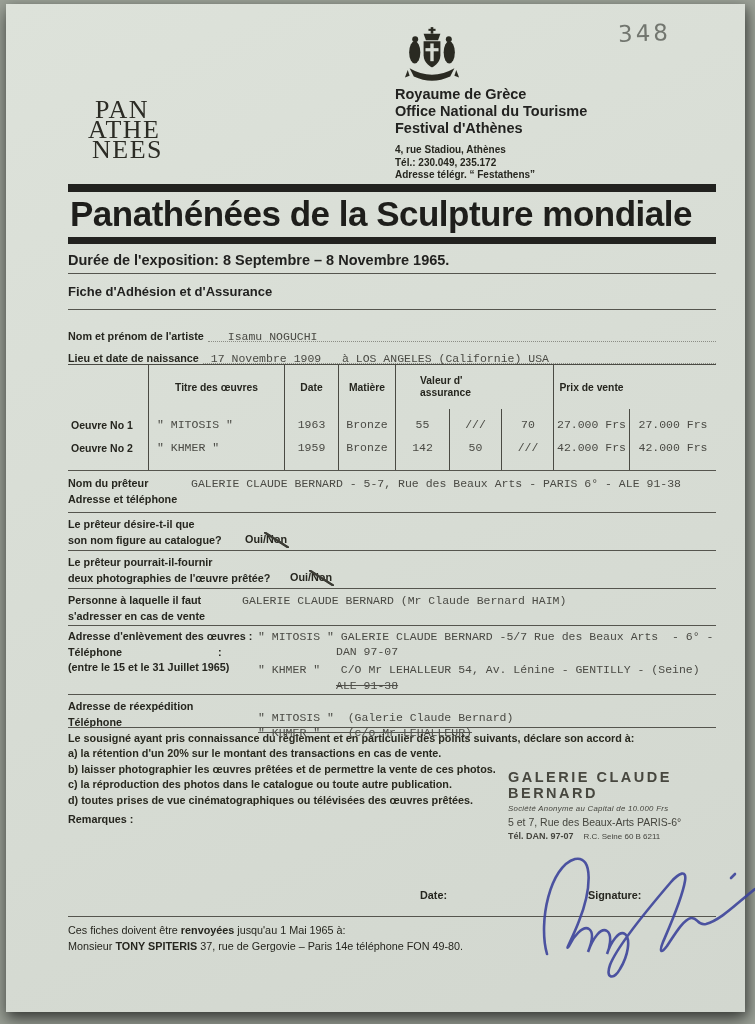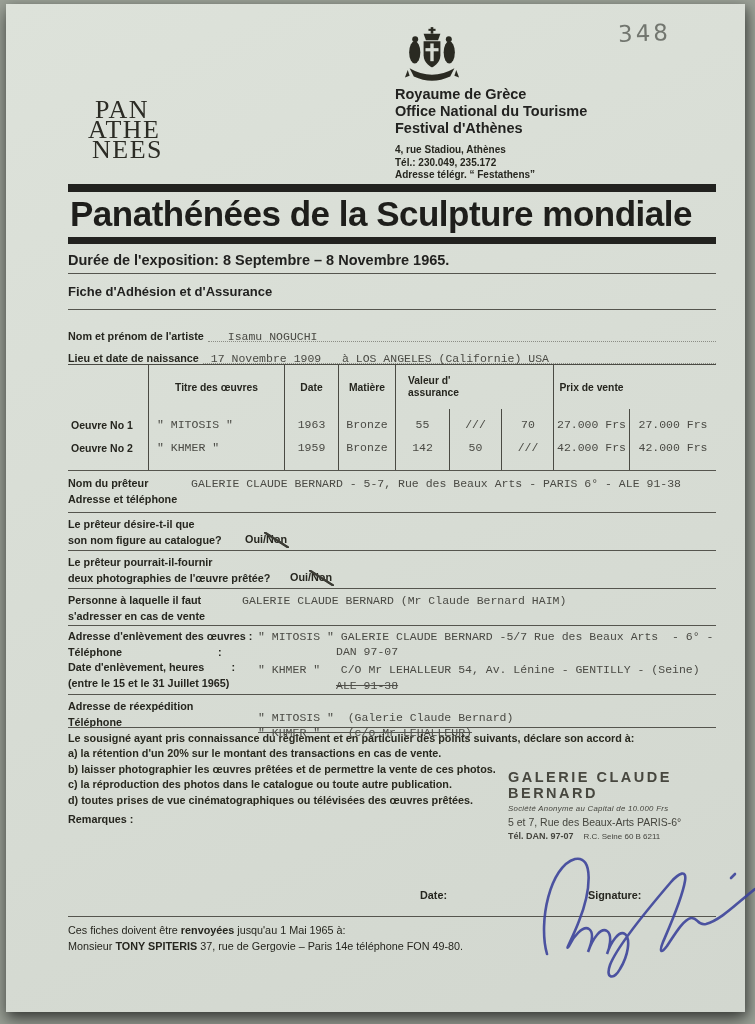--- a/index.html
+++ b/index.html
@@ -39,21 +39,21 @@
   .art-table{position:absolute;left:62px;top:360px;width:648px;border-top:1px solid #4a4a43;}
   .trow{display:grid;grid-template-columns:80px 136px 54px 57px 158px 76px 87px;}
   .bl{border-left:1px solid #4a4a43;}
   .hcell{height:44px;display:flex;align-items:center;justify-content:center;text-align:left;
     font-weight:700;font-size:10.3px;color:#26261f;}
   .dimswrap{display:flex;flex-direction:column;height:44px;}
   .dimstop{height:18px;display:flex;align-items:center;justify-content:center;
     border-bottom:1px solid #4a4a43;font-weight:700;font-size:10.3px;color:#26261f;}
   .dimsbot{flex:1;display:grid;grid-template-columns:53px 52px 53px;}
   .dimsbot > div{display:flex;align-items:center;justify-content:center;font-weight:700;font-size:10.3px;color:#26261f;}
-  .valcell{flex-direction:column;align-items:flex-start !important;justify-content:center;padding-left:12px;text-align:left;line-height:12px;}
+  .valcell{flex-direction:column;align-items:flex-start !important;justify-content:center;padding-left:24px;text-align:left;line-height:12px;}
   .dcell{height:23px;display:flex;align-items:center;}
   .dsub{display:grid;grid-template-columns:53px 52px 53px;height:23px;}
   .dsub > div{display:flex;align-items:center;justify-content:center;}
   .rowlbl{font-weight:700;font-size:10.5px;color:#26261f;padding-left:3px;}
   .fill{height:12px;}
   .gap{height:4px;}
   
   .section{position:absolute;left:62px;width:648px;border-top:1px solid #55554e;}
   .qline{font-weight:700;font-size:10.8px;line-height:15.5px;color:#26261f;}
   .stamp{color:#45453e;}
@@ -225,21 +225,20 @@
 
   <div class="section" style="top:584px;height:37px;">
     <div class="qline" style="margin-top:4px;">Personne à laquelle il faut</div>
     <div class="qline">s'adresser en cas de vente</div>
     <span class="tw abs" style="left:174px;top:5px;">GALERIE CLAUDE BERNARD (Mr Claude Bernard HAIM)</span>
   </div>
 
   <div class="section" style="top:621px;height:69px;">
     <div class="qline" style="margin-top:3px;white-space:pre;">Adresse d'enlèvement des œuvres :</div>
     <div class="qline" style="white-space:pre;">Téléphone                                :</div>
-    <div class="qline" style="white-space:pre;">Date d'enlèvement, heures         :</div>
     <div class="qline">(entre le 15 et le 31 Juillet 1965)</div>
     <span class="tw abs" style="left:190px;top:4px;">" MITOSIS " GALERIE CLAUDE BERNARD -5/7 Rue des Beaux Arts  - 6° -</span>
     <span class="tw abs" style="left:268px;top:19px;">DAN 97-07</span>
     <span class="tw abs" style="left:190px;top:37px;">" KHMER "   C/O Mr LEHALLEUR 54, Av. Lénine - GENTILLY - (Seine)</span>
     <span class="tw abs struck" style="left:268px;top:53px;">ALE 91-38</span>
   </div>
 
   <div class="section" style="top:690px;height:33px;">
     <div class="qline" style="margin-top:4px;">Adresse de réexpédition</div>
     <div class="qline">Téléphone</div>

